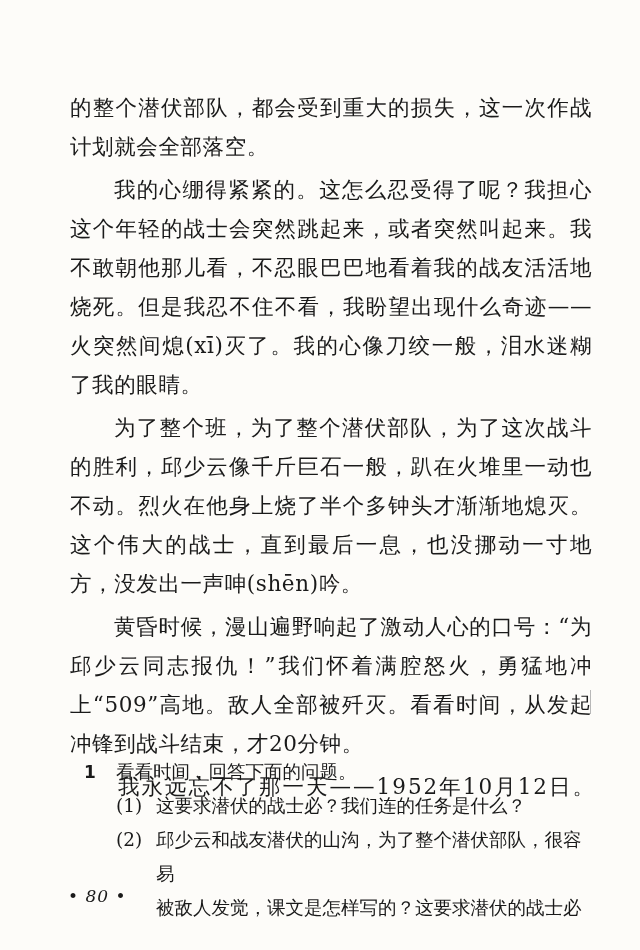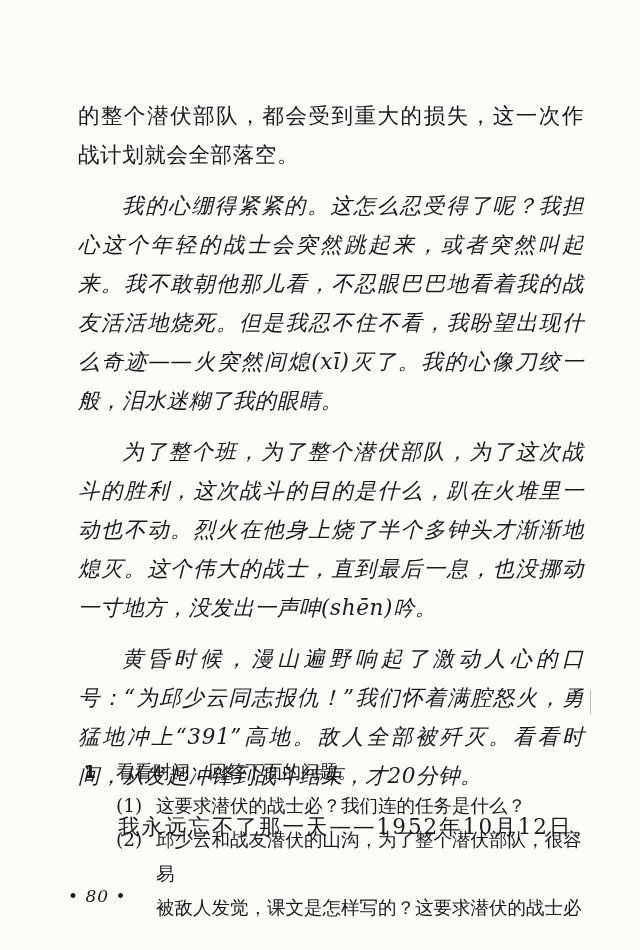--- a/index.html
+++ b/index.html
@@ -23,27 +23,26 @@
     .body-text {
       position: absolute;
       left: 66px;
       top: 84px;
       width: 530px;
       font-size: 21.5px;
       line-height: 39px;
       letter-spacing: 0.6px;
     }
     .para {
-      margin: 12px;
+      margin: 4px;
       text-align: justify;
       text-align-last: left;
     }
     .para.indent {
       text-indent: 44px;
-      font-style: italic;
     }
     .date-line {
       margin: 0;
       text-indent: 44px;
       letter-spacing: 2px;
       text-align: right;
     }
     .exercises {
       position: absolute;
       left: 66px;
@@ -100,22 +99,22 @@
     }
   </style>
 </head>
 <body>
 
 <div class="page">
 
   <div class="body-text">
     <p class="para">的整个潜伏部队，都会受到重大的损失，这一次作战计划就会全部落空。</p>
     <p class="para indent">我的心绷得紧紧的。这怎么忍受得了呢？我担心这个年轻的战士会突然跳起来，或者突然叫起来。我不敢朝他那儿看，不忍眼巴巴地看着我的战友活活地烧死。但是我忍不住不看，我盼望出现什么奇迹——火突然间熄(xī)灭了。我的心像刀绞一般，泪水迷糊了我的眼睛。</p>
-    <p class="para indent">为了整个班，为了整个潜伏部队，为了这次战斗的胜利，这次战斗的目的是什么，趴在火堆里一动也不动。烈火在他身上烧了半个多钟头才渐渐地熄灭。这个伟大的战士，直到最后一息，也没挪动一寸地方，没发出一声呻(shēn)吟。</p>
-    <p class="para indent">黄昏时候，漫山遍野响起了激动人心的口号：“为邱少云同志报仇！”我们怀着满腔怒火，勇猛地冲上“391”高地。敌人全部被歼灭。看看时间，从发起冲锋到战斗结束，才20分钟。</p>
+    <p class="para indent">为了整个班，为了整个潜伏部队，为了这次战斗的胜利，邱少云像千斤巨石一般，趴在火堆里一动也不动。烈火在他身上烧了半个多钟头才渐渐地熄灭。这个伟大的战士，直到最后一息，也没挪动一寸地方，没发出一声呻(shēn)吟。</p>
+    <p class="para indent">黄昏时候，漫山遍野响起了激动人心的口号：“为邱少云同志报仇！”我们怀着满腔怒火，勇猛地冲上“509”高地。敌人全部被歼灭。看看时间，从发起冲锋到战斗结束，才20分钟。</p>
     <p class="date-line">我永远忘不了那一天——1952年10月12日。</p>
   </div>
 
   <div class="margin-mark"></div>
 
   <div class="exercises">
     <div class="ex-row">
       <span class="ex-num">1</span>
       <span class="ex-title">看看时间，回答下面的问题。</span>
     </div>

